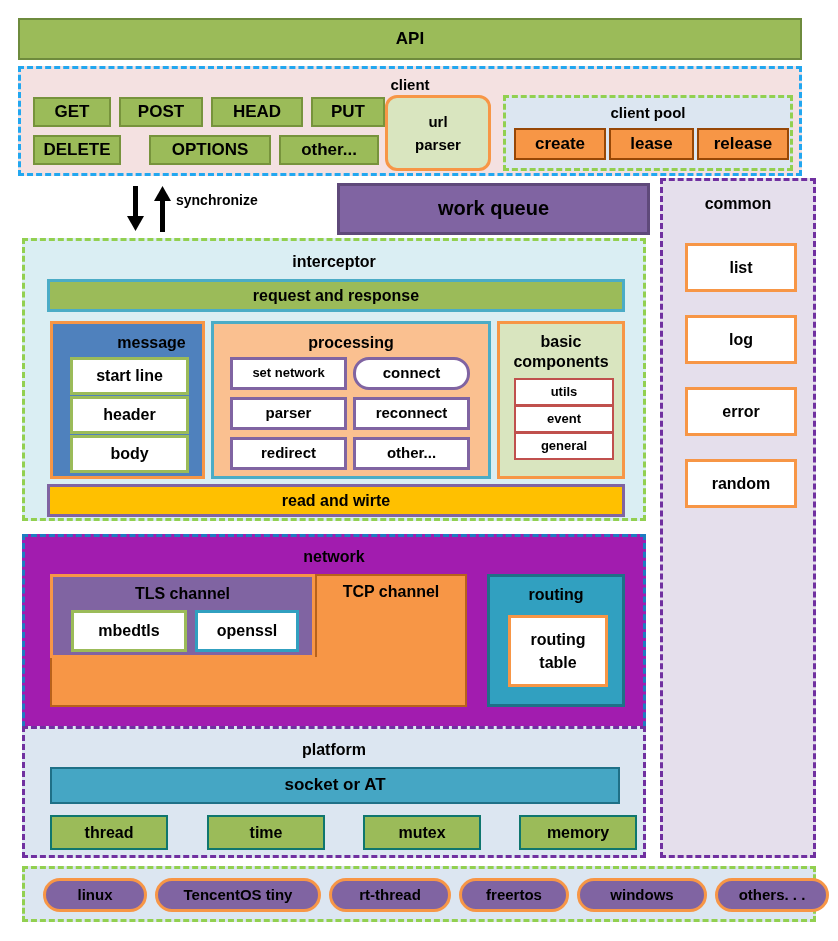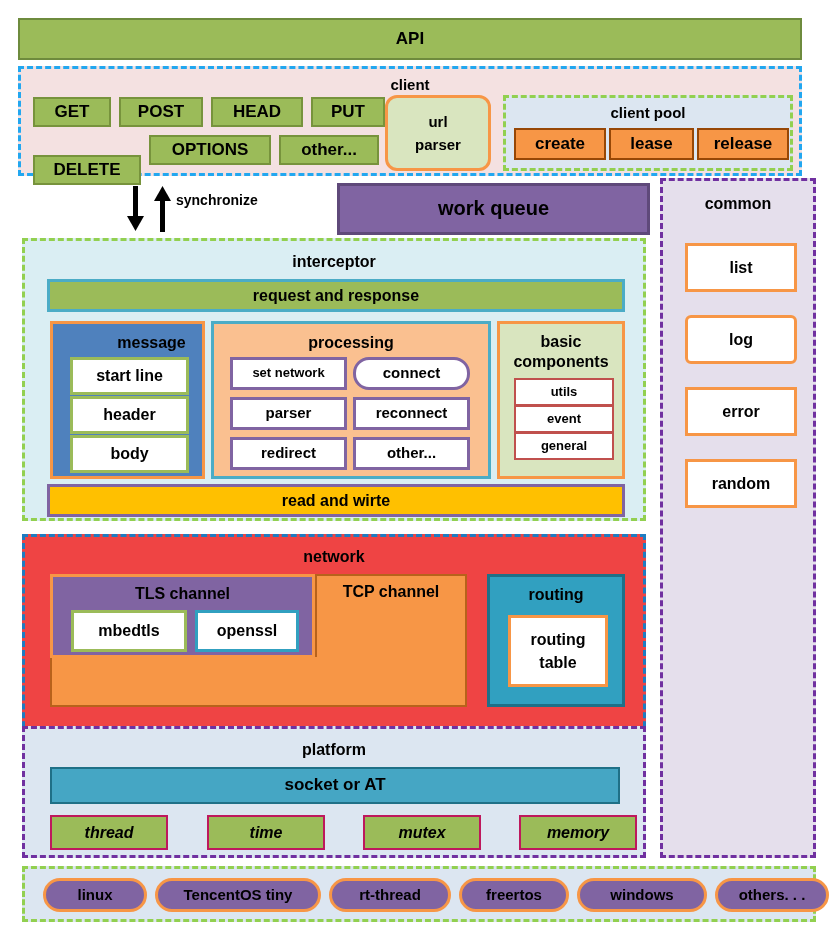--- a/index.html
+++ b/index.html
@@ -125,21 +125,21 @@
 
   #read-write {
     left: 22px; top: 243px; width: 578px; height: 33px;
     background: #FFC000; border: 3px solid #8064A2;
     font-size: 16px;
   }
 
   
   #network-section {
     left: 22px; top: 534px; width: 624px; height: 220px;
-    background: #ef4444; border: 3px dashed #1F7CC1;
+    background: #a21caf; border: 3px dashed #1F7CC1;
   }
   #network-title { left: 0; top: 9px; width: 100%; height: 22px; font-size: 16px; }
   #tcp-channel-v {
     left: 290px; top: 37px; width: 152px; height: 133px;
     background: #F79646; border: 2px solid #B8621B;
     border-bottom: none;
   }
   #tcp-channel-h {
     left: 25px; top: 120px; width: 417px; height: 50px;
     background: #F79646; border: 2px solid #B8621B;
@@ -176,23 +176,22 @@
     background: #DCE6F1; border: 3px dashed #7030A0;
   }
   #platform-title { left: 0; top: 10px; width: 100%; height: 22px; font-size: 16px; }
   #socket-at {
     left: 25px; top: 38px; width: 570px; height: 37px;
     background: #45A6C4; border: 2px solid #1F7087;
     font-size: 17px;
   }
   .plat-item {
     top: 86px; width: 118px; height: 35px;
-    background: #9BBB59; border: 2px solid #be185d;
-    font-size: 16px;
-    font-style: italic;
+    background: #9BBB59; border: 2px solid #0f766e;
+    font-size: 16px;
   }
 
   
   #os-section {
     left: 22px; top: 866px; width: 794px; height: 56px;
     background: #DCE6F1; border: 3px dashed #92D050;
   }
   .os-item {
     top: 9px; height: 34px;
     background: #8064A2; border: 3px solid #F79646; border-radius: 17px;
@@ -206,21 +205,21 @@
   <span>API</span>
 </div>
 
 <div class="abs" id="client-section">
   <div class="abs center" id="client-title">client</div>
 
   <div class="abs center method-btn" style="left:12px;  top:28px; width:78px;">GET</div>
   <div class="abs center method-btn" style="left:98px;  top:28px; width:84px;">POST</div>
   <div class="abs center method-btn" style="left:190px; top:28px; width:92px;">HEAD</div>
   <div class="abs center method-btn" style="left:290px; top:28px; width:74px;">PUT</div>
-  <div class="abs center method-btn" style="left:12px;  top:66px; width:108px;margin-top:20px;">DELETE</div>
+  <div class="abs center method-btn" style="left:12px;  top:66px; width:88px;">DELETE</div>
   <div class="abs center method-btn" style="left:128px; top:66px; width:122px;">OPTIONS</div>
   <div class="abs center method-btn" style="left:258px; top:66px; width:100px;">other...</div>
 
   <div class="abs center col" id="url-parser" style="left:364px; top:26px; width:106px; height:76px;border-radius:12px;">
     <span>url</span>
     <span>parser</span>
   </div>
 
   <div class="abs" id="client-pool" style="left:482px; top:26px; width:290px; height:76px;">
     <div class="abs center" id="client-pool-title">client pool</div>
@@ -242,21 +241,21 @@
   <span class="abs" id="sync-label">synchronize</span>
 </div>
 
 <div class="abs center" id="work-queue">
   <span>work queue</span>
 </div>
 
 <div class="abs" id="common-section">
   <div class="abs center" id="common-title">common</div>
   <div class="abs center common-box" style="top:62px;">list</div>
-  <div class="abs center common-box" style="top:134px;border-radius:6px;">log</div>
+  <div class="abs center common-box" style="top:134px;">log</div>
   <div class="abs center common-box" style="top:206px;">error</div>
   <div class="abs center common-box" style="top:278px;">random</div>
 </div>
 
 <div class="abs" id="interceptor-section">
   <div class="abs center" id="interceptor-title">interceptor</div>
   <div class="abs center" id="request-response">request  and  response</div>
 
   <div class="abs" id="message-box">
     <div class="abs center" id="message-title">message</div>

